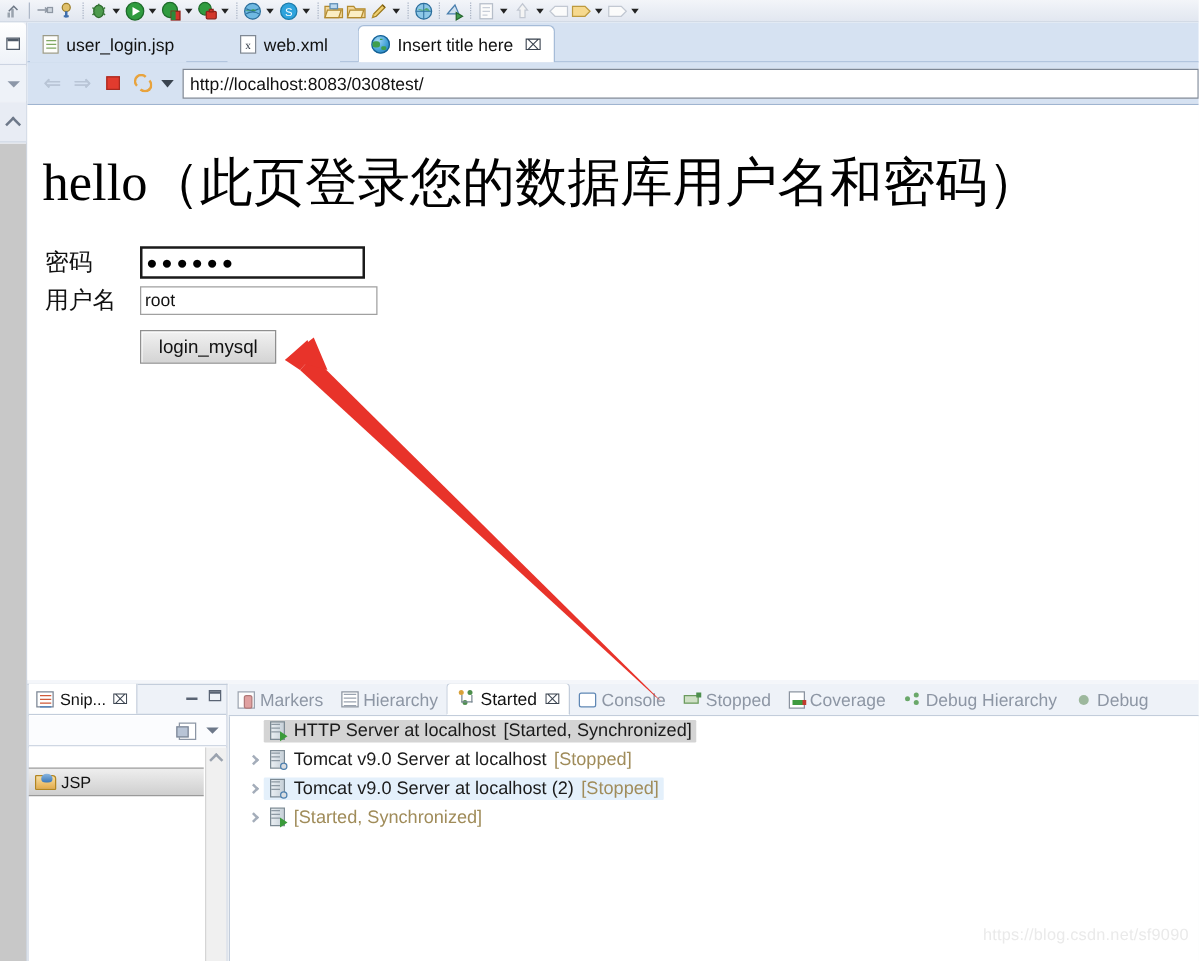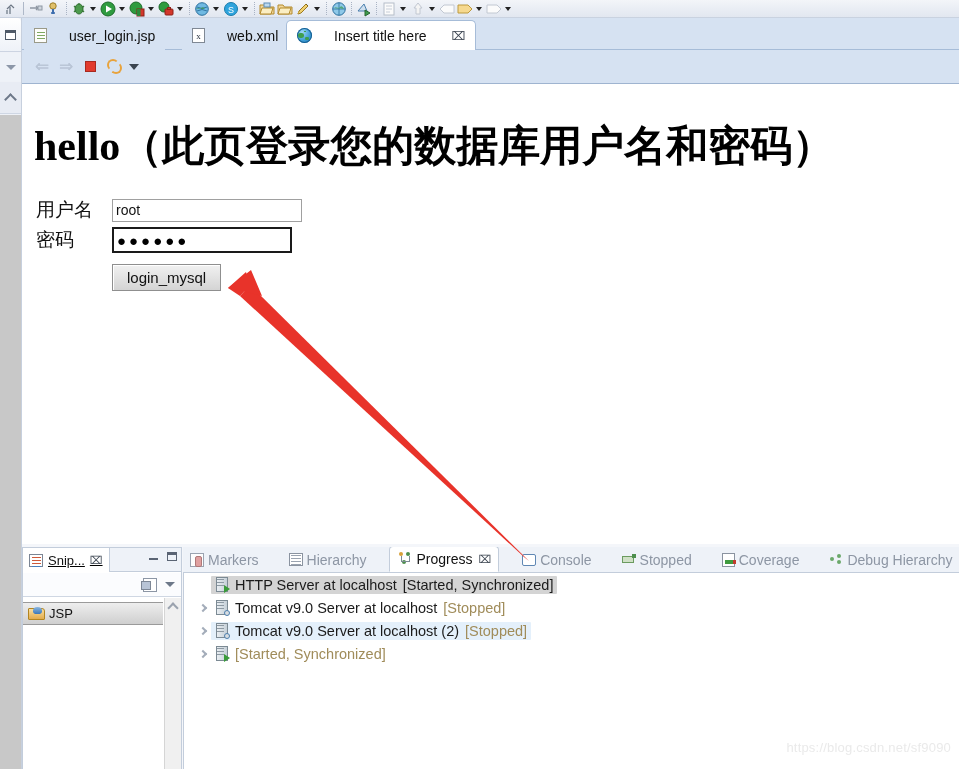--- a/index.html
+++ b/index.html
@@ -83,21 +83,21 @@
     position: absolute; left: 22px; top: 18px; width: 937px; height: 526px;
     background: #ffffff;
   }
   .tabstrip {
     position: absolute; left: 0; top: 0; width: 937px; height: 32px;
     background: #d6e2f2;
     border-bottom: 1px solid #a6bcd8;
   }
   .tab {
     position: absolute; top: 3px; height: 29px;
-    display: flex; align-items: center; gap: 22px;
+    display: flex; align-items: center; gap: 6px;
     padding: 0 10px;
     font-size: 14px; color: #111; white-space: nowrap;
     border-top-left-radius: 5px; border-top-right-radius: 5px;
   }
   .tab.inactive { background: #d6e2f2; }
   .tab.active {
     background: #ffffff;
     border: 1px solid #a6bcd8; border-bottom: none;
     top: 2px; height: 30px;
   }
@@ -171,21 +171,21 @@
 
   
   .page {
     position: absolute; left: 0; top: 65px; width: 937px; height: 461px;
     background: #ffffff; border-top: 1px solid #9fb4d0;
     overflow: hidden;
   }
   .page-h1 {
     position: absolute; left: 12px; top: 34px;
     font-family: "Liberation Serif", serif;
-    font-weight: bold; font-size: 42px; color: #000;
+    font-weight: normal; font-size: 42px; color: #000;
     white-space: nowrap; letter-spacing: 0px;
   }
   .form {
     position: absolute; left: 14px; top: 113px;
   }
   .frow { display: flex; align-items: center; margin-bottom: 4px; }
   .flabel {
     font-family: "Liberation Serif", serif;
     font-size: 19px; color: #111; width: 76px; flex: none;
   }
@@ -228,21 +228,21 @@
 
   
   .snip {
     position: absolute; left: 0; top: 3px; width: 160px; height: 222px;
     background: #ffffff;
     border: 1px solid #c3cddb; border-bottom: none;
   }
   .snip-tabrow {
     position: absolute; left: 0; top: 0; width: 158px; height: 24px;
     background: #eef2f8; border-bottom: 1px solid #c3cddb;
-    display: flex; align-items: flex-start; text-decoration: underline;
+    display: flex; align-items: flex-end;
   }
   .snip-tab {
     height: 24px; display: flex; align-items: center; gap: 5px;
     padding: 0 6px 0 6px; background: #ffffff;
     border-right: 1px solid #c3cddb;
     font-size: 13px; color: #111; white-space: nowrap;
   }
   .snip-tab .closex { font-size: 11px; color: #3b4450; }
   .ico-snippet {
     width: 14px; height: 13px; background: #fff; border: 1px solid #7b8594; position: relative; flex: none;
@@ -267,21 +267,21 @@
   }
   .ico-newsnip::before {
     content: ""; position: absolute; left: -3px; top: 2px; width: 8px; height: 7px;
     background: #b8c4d6; border: 1px solid #7d8796;
   }
   .ico-viewmenu { width: 0; height: 0; border-left: 5px solid transparent; border-right: 5px solid transparent; border-top: 5px solid #6d7889; flex: none; }
   .snip-body {
     position: absolute; left: 0; top: 50px; width: 158px; bottom: 0; background: #fff;
   }
   .snip-item {
-    position: absolute; left: 0; top: 4px; width: 140px; height: 23px;
+    position: absolute; left: 0; top: 16px; width: 140px; height: 23px;
     background: linear-gradient(to bottom, #eeeeee, #cfcfcf);
     border-top: 1px solid #9a9a9a; border-bottom: 1px solid #9a9a9a;
     display: flex; align-items: center; gap: 5px; padding-left: 5px;
     font-size: 13px; color: #111;
   }
   .ico-folder {
     width: 16px; height: 13px; position: relative; flex: none;
   }
   .ico-folder::before {
     content: ""; position: absolute; left: 0; bottom: 0; width: 15px; height: 10px;
@@ -303,21 +303,21 @@
   }
 
   
   .servers {
     position: absolute; left: 161px; top: 3px; width: 776px; height: 222px;
     background: #ffffff;
   }
   .srv-tabrow {
     position: absolute; left: 0; top: 0; width: 776px; height: 26px;
     background: #eef2f8; border-bottom: 1px solid #c3cddb;
-    display: flex; align-items: flex-end; overflow: hidden; gap: 16px;
+    display: flex; align-items: flex-end; overflow: hidden;
   }
   .srv-tab {
     height: 25px; display: flex; align-items: center; gap: 4px;
     padding: 0 7px; font-size: 14px; color: #8d96a4; white-space: nowrap;
   }
   .srv-tab.active {
     background: #ffffff; color: #111;
     border: 1px solid #c3cddb; border-bottom: 1px solid #ffffff;
     border-top-left-radius: 4px; border-top-right-radius: 4px;
     height: 26px;
@@ -577,35 +577,36 @@
       <div class="nav-btn">
         <span class="arrow-glyph">⇒</span>
       </div>
       <div class="nav-btn">
         <span class="stop-sq"></span>
       </div>
       <div class="nav-btn">
         <span class="refresh-ico"></span>
       </div>
       <div class="dd-arrow"></div>
+      <div class="url-input">http://localhost:8083/0308test/</div>
     </div>
 
     <div class="page">
       <div class="page-h1">hello（此页登录您的数据库用户名和密码）</div>
 
       <div class="form">
-        <div class="frow">
-          <span class="flabel">用户名</span>
-          <span class="finput" placeholder="">root</span>
-        </div>
         <div class="frow">
           <span class="flabel">密码</span>
           <span class="finput pw">
             <span class="dots">●●●●●●</span>
           </span>
+        </div>
+        <div class="frow">
+          <span class="flabel">用户名</span>
+          <span class="finput" placeholder="">root</span>
         </div>
         <div>
           <span class="btn-submit">login_mysql</span>
         </div>
       </div>
     </div>
   </div>
 
   <div class="bottom">
 
@@ -641,21 +642,21 @@
         <div class="srv-tab">
           <span class="ico-markers"></span>
           <span>Markers</span>
         </div>
         <div class="srv-tab">
           <span class="ico-props"></span>
           <span>Hierarchy</span>
         </div>
         <div class="srv-tab active">
           <span class="ico-servers-t"></span>
-          <span>Progress</span>
+          <span>Started</span>
           <span class="closex">⌧</span>
         </div>
         <div class="srv-tab">
           <span class="ico-console"></span>
           <span>Console</span>
         </div>
         <div class="srv-tab">
           <span class="ico-progress"></span>
           <span>Stopped</span>
         </div>

